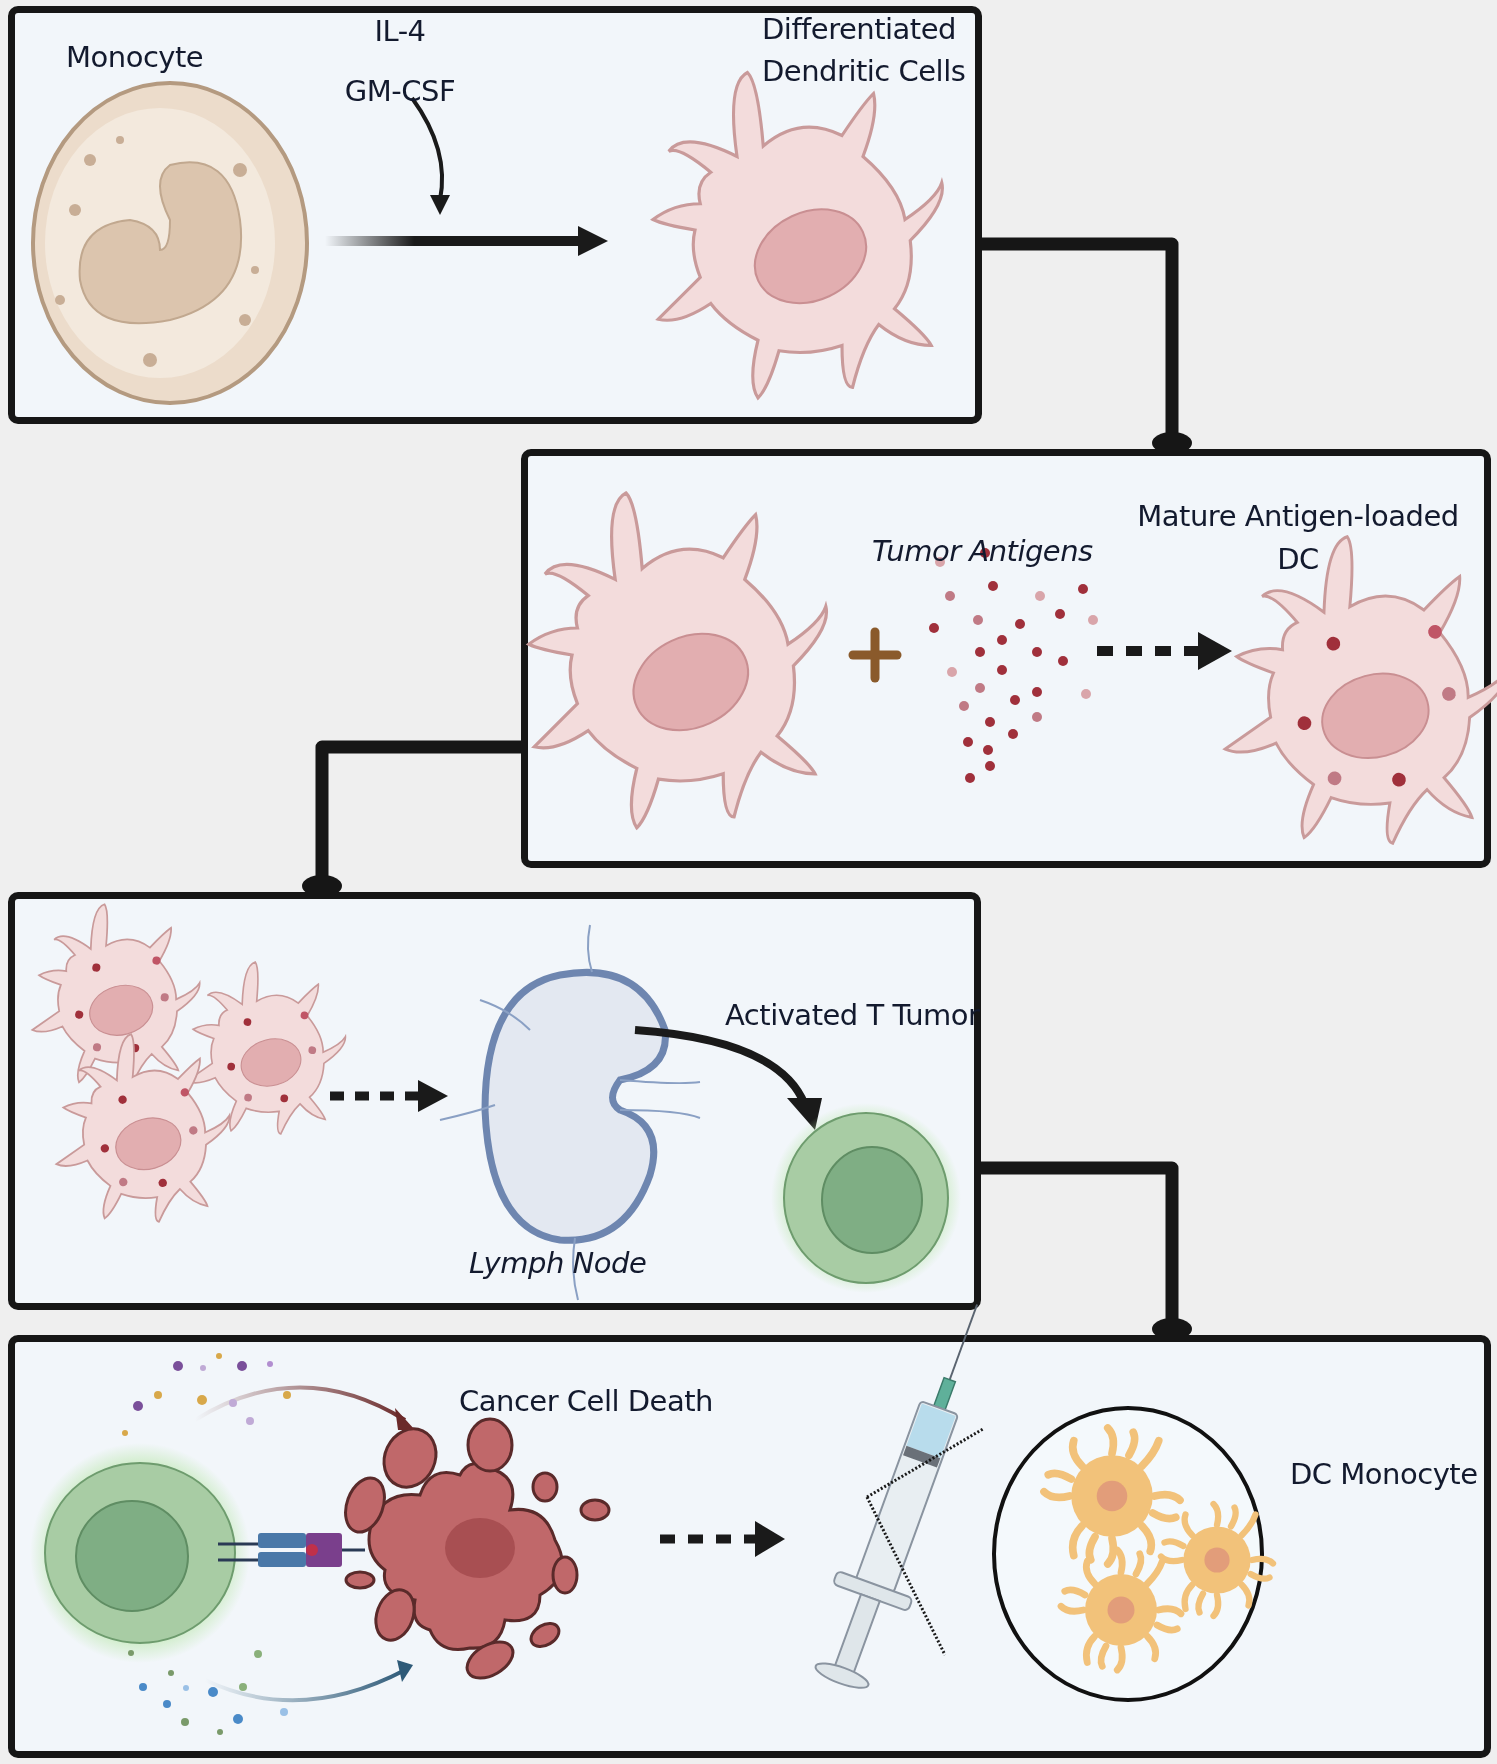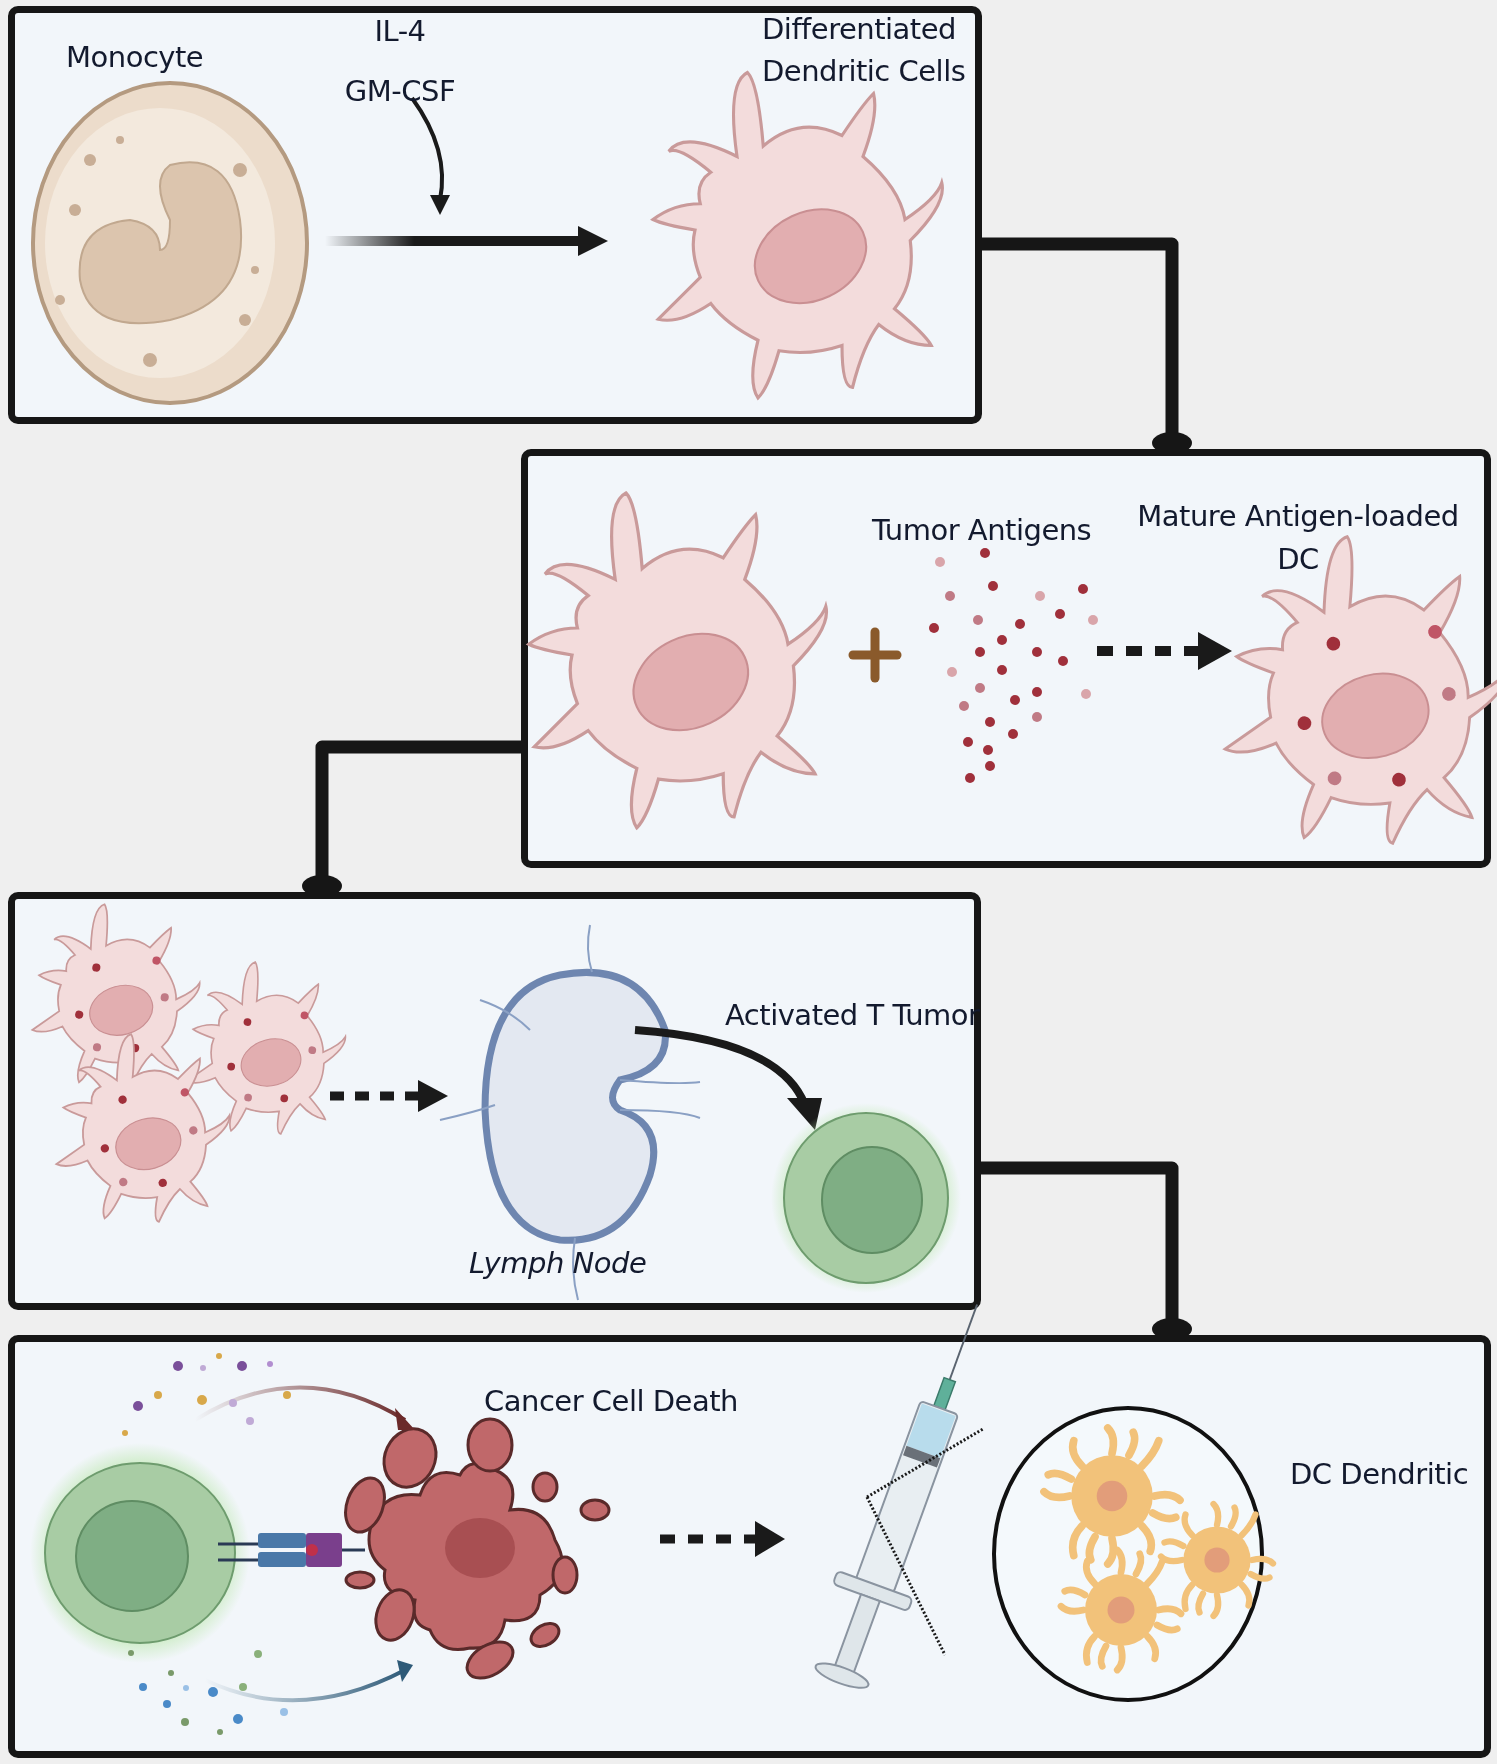--- a/index.html
+++ b/index.html
@@ -162,21 +162,21 @@
     <circle cx="988" cy="750" r="5" fill="#a0303b"></circle>
       <circle cx="990" cy="766" r="5" fill="#a0303b"></circle>
     <circle cx="970" cy="778" r="5" fill="#a0303b"></circle>
   </g>
 
   <line x1="1097" y1="651" x2="1200" y2="651" stroke="#1a1a1a" stroke-width="10" stroke-dasharray="16,13"></line>
   <polygon points="1198,632 1232,651 1198,670" fill="#1a1a1a"></polygon>
 
   <use href="#matureDC" transform="translate(1370,690) scale(0.98) rotate(10)"></use>
 </svg>
-<div class="label" style="left:872px; top:511px;">Tumor Antigens</div>
+<div class="label" style="left:872px; top:532px;font-style:italic;">Tumor Antigens</div>
 <div class="label center" style="left:1118px; top:497px; width:360px;">Mature Antigen-loaded</div>
 <div class="label center" style="left:1118px; top:540px; width:360px;">DC</div>
 
 <div class="panel" id="p3"></div>
 <svg class="overlay" width="1497" height="1764">
   <use href="#matureDC" transform="translate(118,995) scale(0.58) rotate(10)"></use>
   <use href="#matureDC" transform="translate(268,1048) scale(0.55) rotate(10)"></use>
   <use href="#matureDC" transform="translate(145,1128) scale(0.6) rotate(10)"></use>
 
   <line x1="330" y1="1096" x2="420" y2="1096" stroke="#1a1a1a" stroke-width="9" stroke-dasharray="14,11"></line>
@@ -298,14 +298,14 @@
   <g stroke="#1a1a1a" stroke-width="3" stroke-dasharray="2,2" fill="none">
     <line x1="867" y1="1497" x2="983" y2="1429"></line>
     <line x1="867" y1="1497" x2="945" y2="1655"></line>
   </g>
 
   <ellipse cx="1128" cy="1554" rx="134" ry="146" fill="#f4f9fc" stroke="#111" stroke-width="4"></ellipse>
   <use href="#yellowDC" transform="translate(1112,1496) scale(0.85)"></use>
   <use href="#yellowDC" transform="translate(1217,1560) scale(0.7)"></use>
   <use href="#yellowDC" transform="translate(1121,1610) scale(0.75)"></use>
 </svg>
-<div class="label" style="left:484px; top:1382px;text-align:right;">Cancer Cell Death</div>
-<div class="label" style="left:1290px; top:1455px;">DC Dendritic</div>
+<div class="label" style="left:459px; top:1382px;text-align:right;">Cancer Cell Death</div>
+<div class="label" style="left:1290px; top:1455px;">DC Monocyte</div>
 
 </body></html>

